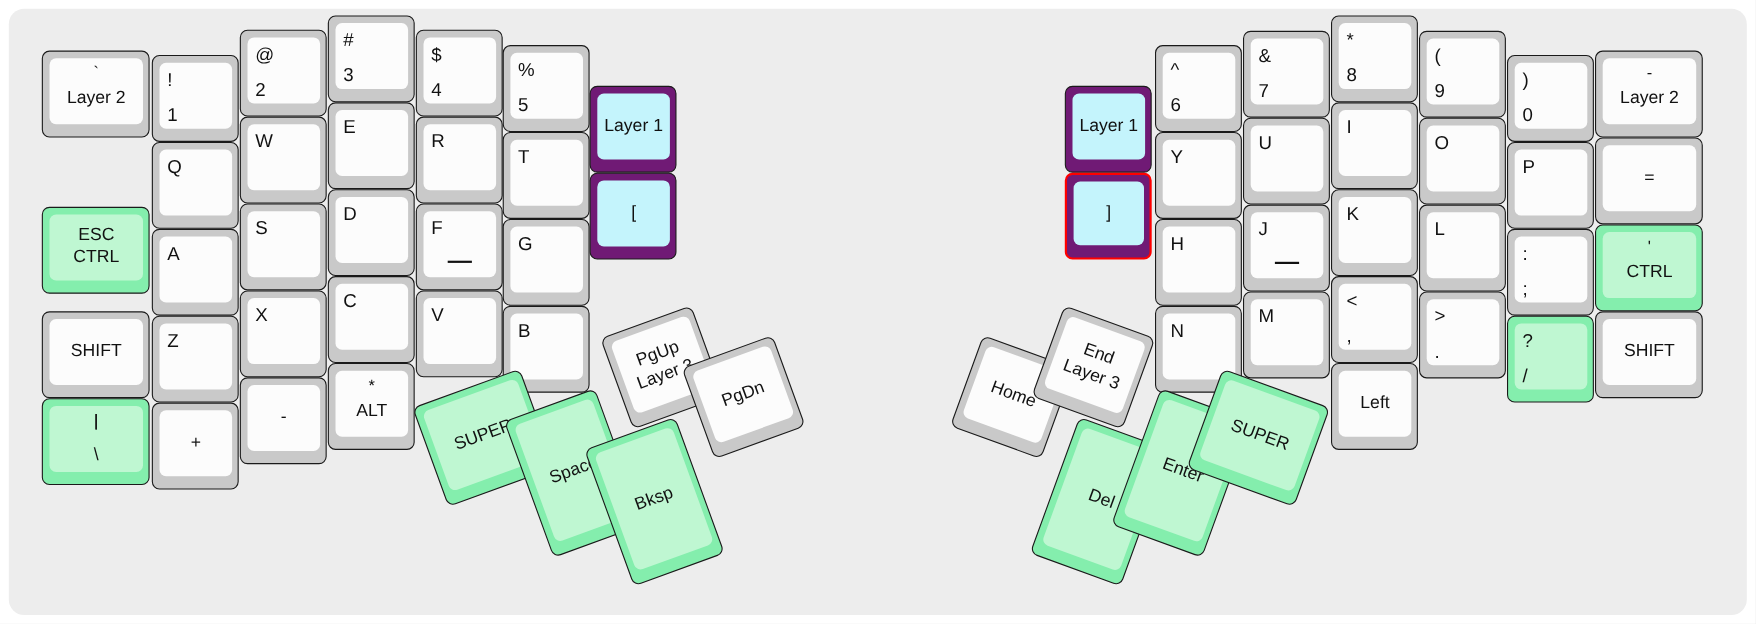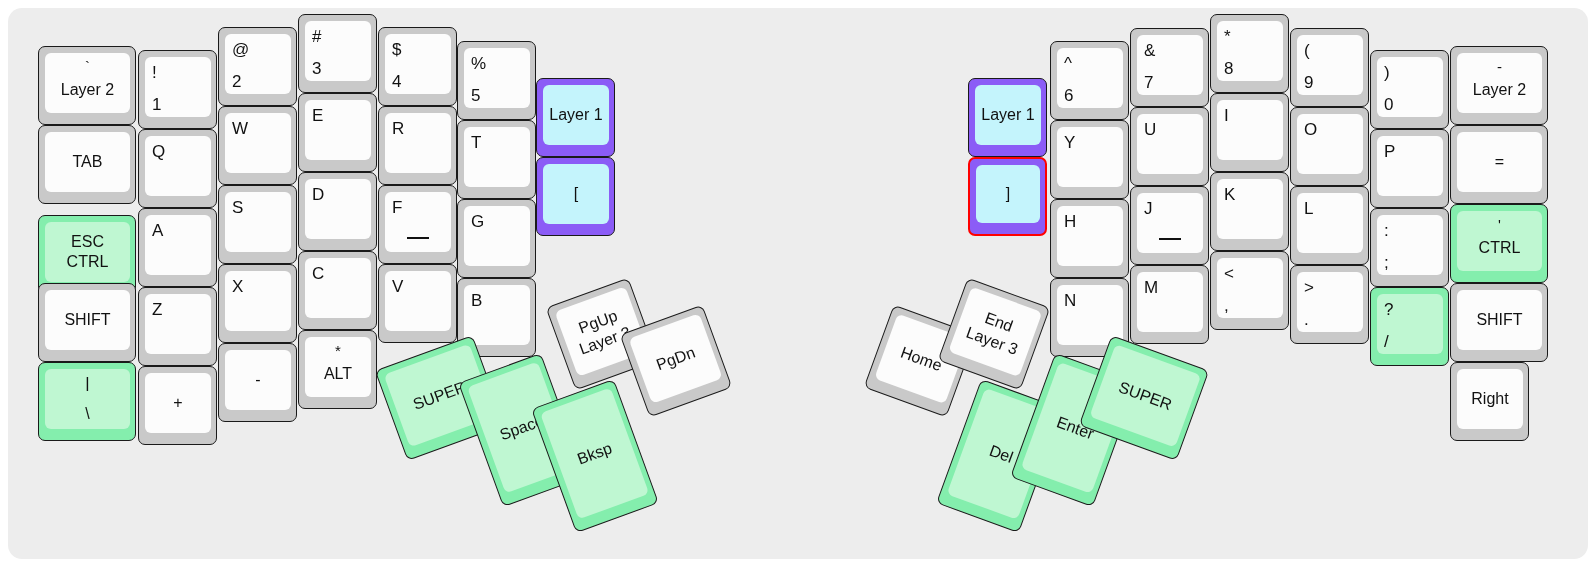--- a/index.html
+++ b/index.html
@@ -33,21 +33,21 @@
     left:6px;right:5px;top:6px;bottom:11px;
     box-sizing:border-box;
     border-radius:6px;
     background:#fcfcfc;
     overflow:hidden;
   }
   
   .key.green{background:#84eead;}
   .key.green .cap{background:#bff7d2;}
   
-  .key.cyan{background:#8b5cf6;}
+  .key.cyan{background:#701a75;}
   .key.cyan .cap{background:#c4f4fc;}
   
   .key.sel{border-color:#ff0000;border-width:2px;}
 
   
   .lg{
     position:absolute;
     color:#111;
     font-size:17px;
     line-height:1;
@@ -74,26 +74,21 @@
 
 <div id="stage">
   <div class="panel"></div>
   <div class="kb" id="kb">
       <div class="key" style="left: 38px; top: 46px; width: 98px; height: 79px;">
         <div class="cap">
           <div class="lg tc">`</div>
           <div class="lg ctr" style="top: 62%;">Layer 2</div>
         </div>
       </div>
-      <div class="key" style="left: 38px; top: 125px; width: 98px; height: 79px;">
-        <div class="cap">
-          <div class="lg ctr">TAB</div>
-        </div>
-      </div>
-      <div class="key green" style="left: 38px; top: 215px; width: 98px; height: 79px; text-decoration: underline;">
+      <div class="key green" style="left: 38px; top: 188px; width: 98px; height: 79px; text-decoration: underline;">
         <div class="cap">
           <div class="lg ctr2">ESC<br>CTRL</div>
         </div>
       </div>
       <div class="key" style="left: 38px; top: 283px; width: 98px; height: 79px;">
         <div class="cap">
           <div class="lg ctr">SHIFT</div>
         </div>
       </div>
       <div class="key green" style="left: 38px; top: 362px; width: 98px; height: 79px;">
@@ -328,20 +323,25 @@
         <div class="cap">
           <div class="lg tl">K</div>
         </div>
       </div>
       <div class="key" style="left: 1210px; top: 251px; width: 79px; height: 79px;">
         <div class="cap">
           <div class="lg tl">&lt;</div>
           <div class="lg bl">,</div>
         </div>
       </div>
+      <div class="key" style="left: 1210px; top: 330px; width: 79px; height: 79px;">
+        <div class="cap">
+          <div class="lg ctr">Left</div>
+        </div>
+      </div>
       <div class="key" style="left: 1290px; top: 28px; width: 79px; height: 79px;">
         <div class="cap">
           <div class="lg tl">(</div>
           <div class="lg bl">9</div>
         </div>
       </div>
       <div class="key" style="left: 1290px; top: 107px; width: 79px; height: 79px;">
         <div class="cap">
           <div class="lg tl">O</div>
         </div>
@@ -393,25 +393,20 @@
       </div>
       <div class="key green" style="left: 1450px; top: 204px; width: 98px; height: 79px;">
         <div class="cap">
           <div class="lg tc">'</div>
           <div class="lg ctr" style="top: 62%;">CTRL</div>
         </div>
       </div>
       <div class="key" style="left: 1450px; top: 283px; width: 98px; height: 79px;">
         <div class="cap">
           <div class="lg ctr">SHIFT</div>
-        </div>
-      </div>
-      <div class="key" style="left: 1450px; top: 362px; width: 79px; height: 79px;">
-        <div class="cap">
-          <div class="lg ctr">Right</div>
         </div>
       </div>
       <div class="key rot" style="left: 876px; top: 317px; width: 88px; height: 88px; transform: rotate(20deg);">
         <div class="cap">
           <div class="lg ctr">Home</div>
         </div>
       </div>
       <div class="key rot" style="left: 950px; top: 290px; width: 88px; height: 88px; transform: rotate(20deg);">
         <div class="cap">
           <div class="lg ctr2">End<br>Layer 3</div>

